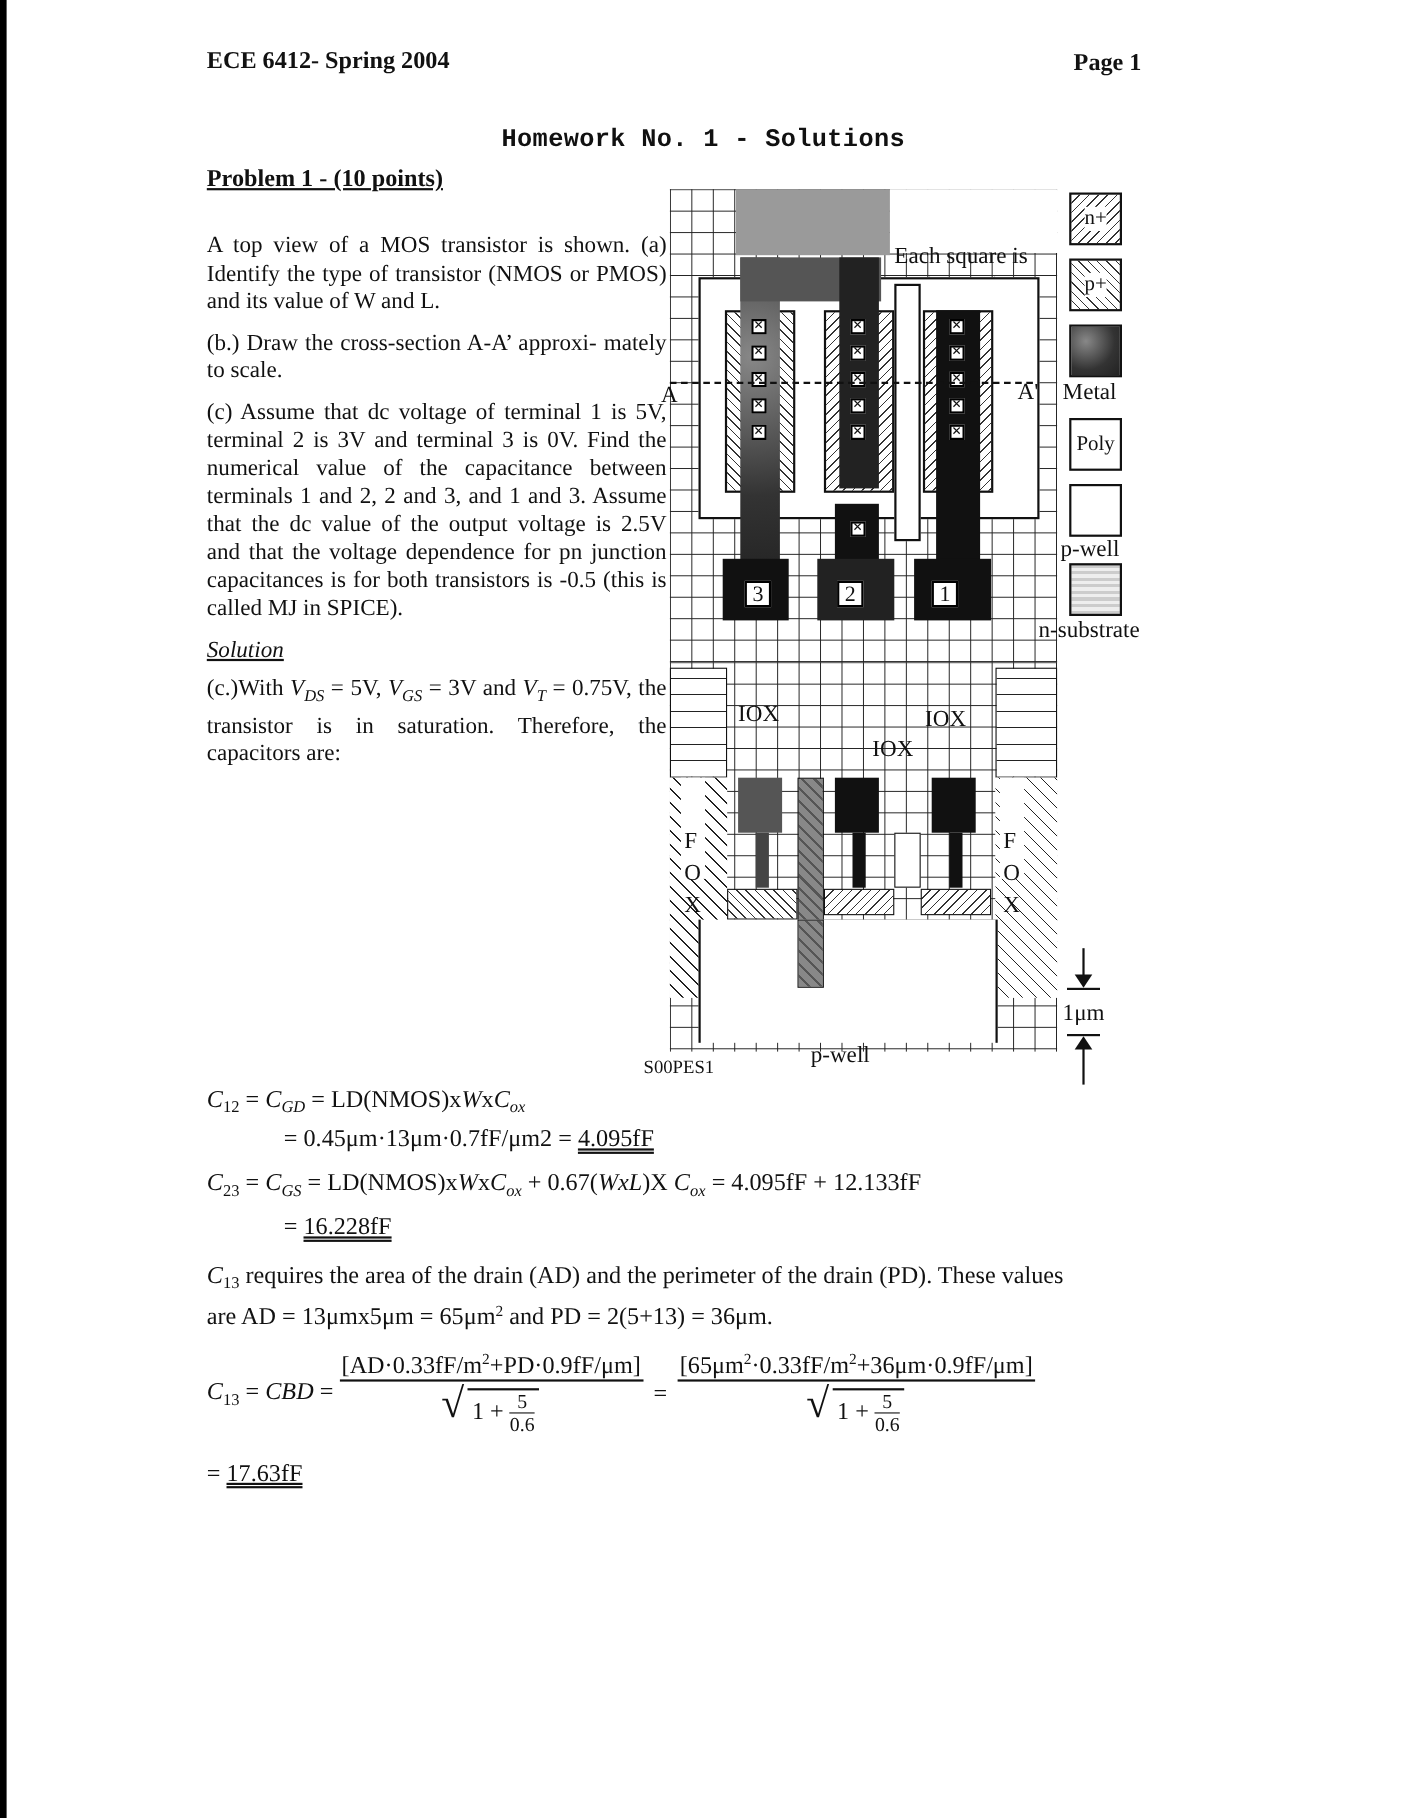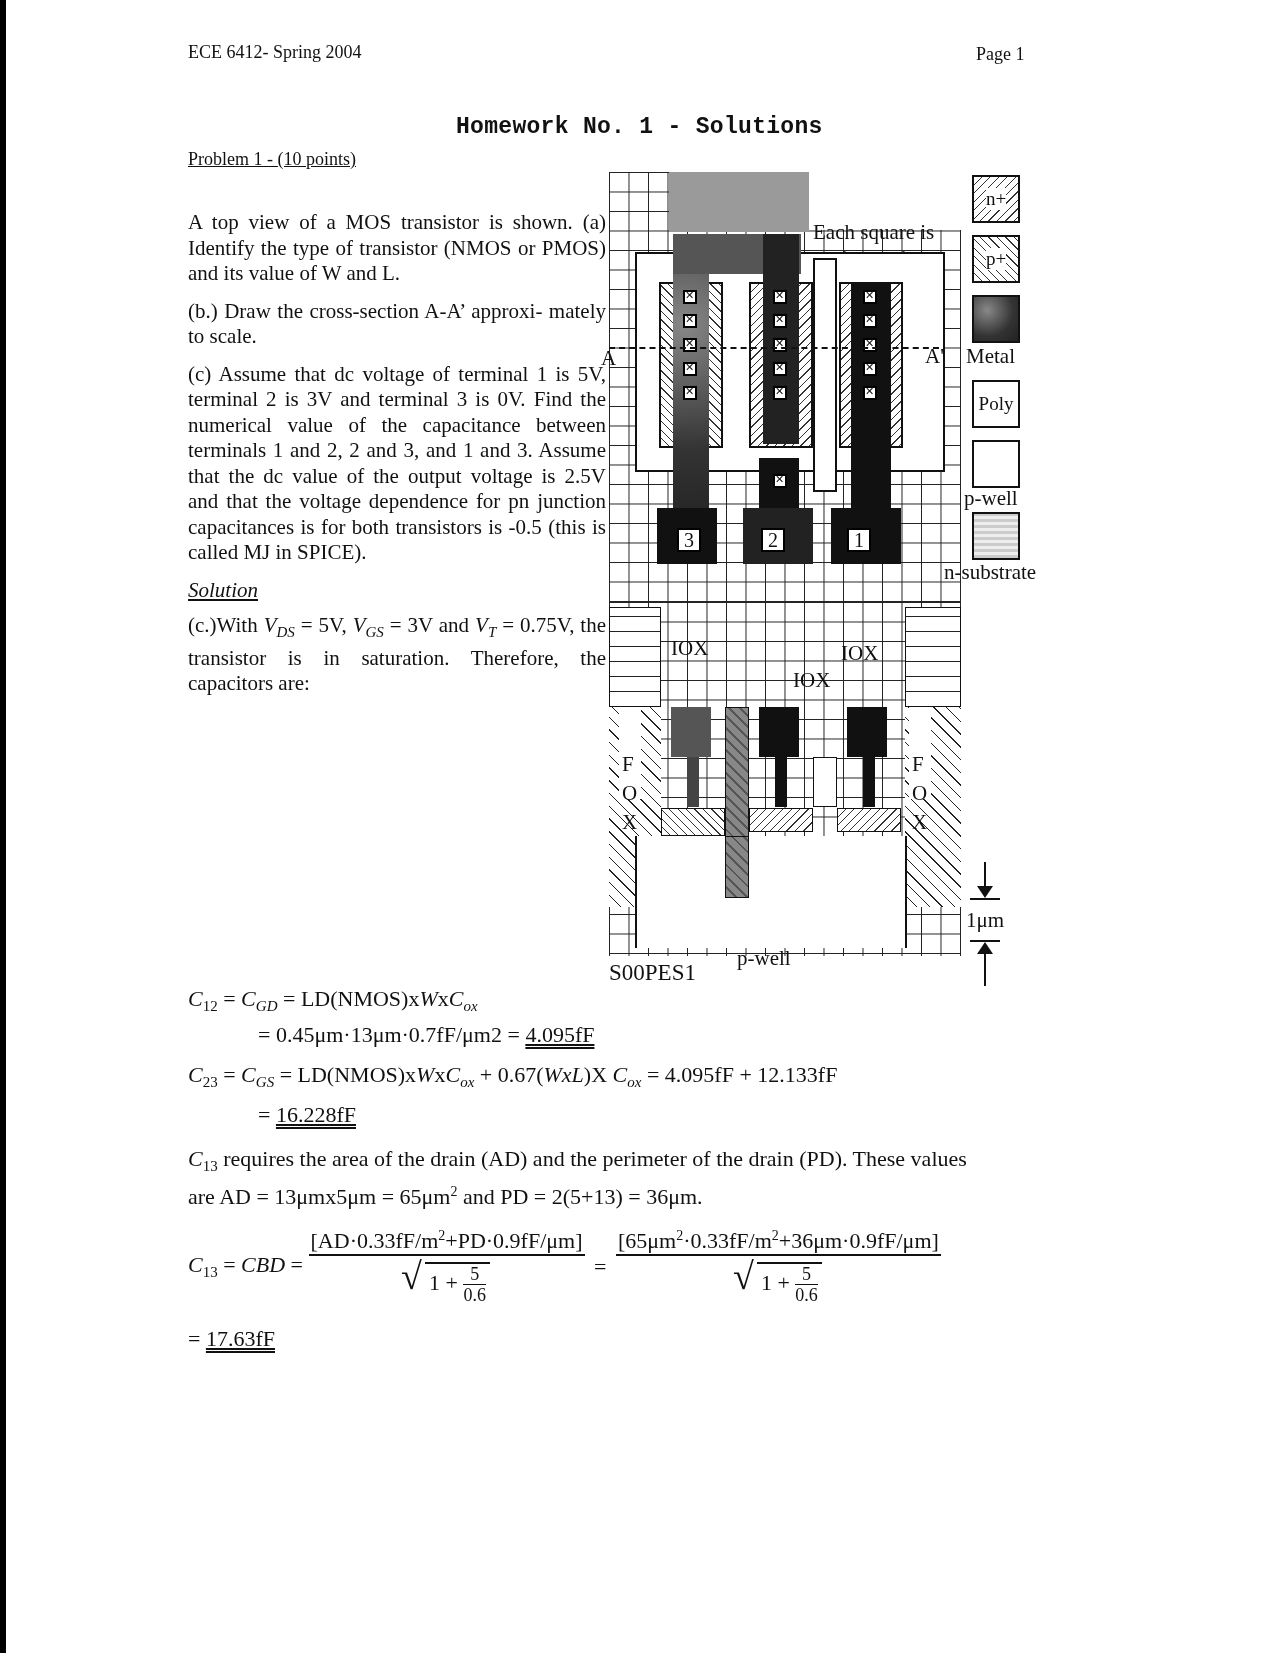--- a/index.html
+++ b/index.html
@@ -2,21 +2,21 @@
 <html><head>
 <meta charset="utf-8">
 <style>
   html, body { margin: 0; padding: 0; }
   body {
     width: 1280px; height: 1653px; position: relative; background: #ffffff;
     font-family: "Liberation Serif", "DejaVu Serif", serif; color: #111; overflow: hidden;
   }
   .left-bar { position: absolute; left: 0; top: 0; width: 6px; height: 1653px; background: #000; }
   .abs { position: absolute; }
-  .hdr { font-size: 18px; }
+  .hdr { font-size: 22px; font-weight: bold; }
   .title { font-size: 23px; font-weight: bold; letter-spacing: 0.3px; font-family: Liberation Mono, monospace; }
   .u { text-decoration: underline; }
   .uu { text-decoration: underline double; }
   .para { font-size: 21px; line-height: 25.5px; text-align: justify; width: 418px; }
   .para p { margin: 0 0 12px 0; }
   .eq { font-size: 22px; white-space: nowrap; }
   .it { font-style: italic; }
   sub { font-size: 15px; vertical-align: -5px; }
   sup { font-size: 14px; vertical-align: 8px; }
   .frac { display: inline-block; vertical-align: middle; text-align: center; }
@@ -185,21 +185,21 @@
   <div class="blk hatch-fwd" style="left:140px; top:636px; width:64px; height:24px; border:1.5px solid #111;"></div>
   <div class="lbl" style="left:158px; top:630px;">n+</div>
   <div class="blk hatch-fwd" style="left:228px; top:636px; width:64px; height:24px; border:1.5px solid #111;"></div>
   <div class="lbl" style="left:246px; top:630px;">n+</div>
 
   <div class="blk" style="left:26px; top:664px; width:272px; height:112px; background:#fff; border-left:2px solid #111; border-right:2px solid #111;"></div>
   <div class="blk" style="left:116px; top:664px; width:24px; height:62px; background:repeating-linear-gradient(45deg,#888 0 6px,#555 6px 8px); border:1.5px solid #111;"></div>
   <div class="lbl" style="left:128px; top:730px;">p-well</div>
 </div>
 
-<div class="abs" style="left:609px; top:960px; font-size:23px;">S00PES1</div>
+<div class="abs" style="left:585px; top:960px; font-size:17px;">S00PES1</div>
 
 <div class="legend-box hatch-fwd" style="left:972px; top:175px;">
     <span style="background:#fff;">n+</span>
   </div>
 <div class="legend-box hatch-back" style="left:972px; top:235px;">
     <span style="background:#fff;">p+</span>
   </div>
 <div class="legend-box metal" style="left:972px; top:295px;"></div>
 <div class="legend-label" style="left:966px; top:344px;">Metal</div>
 <div class="legend-box" style="left:972px; top:380px;">

